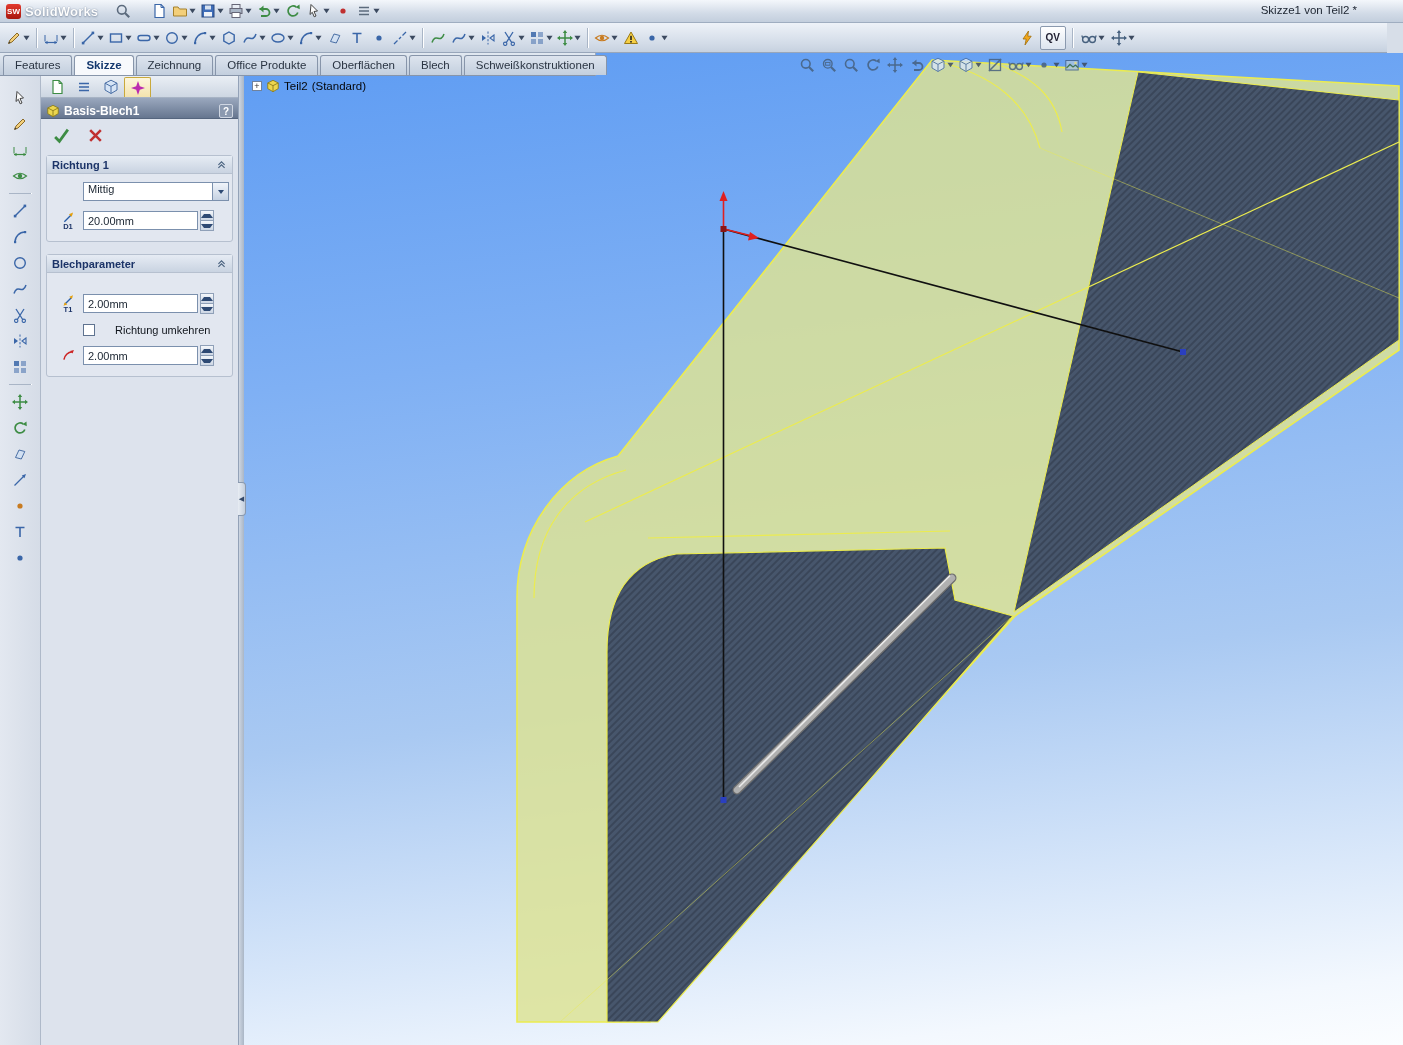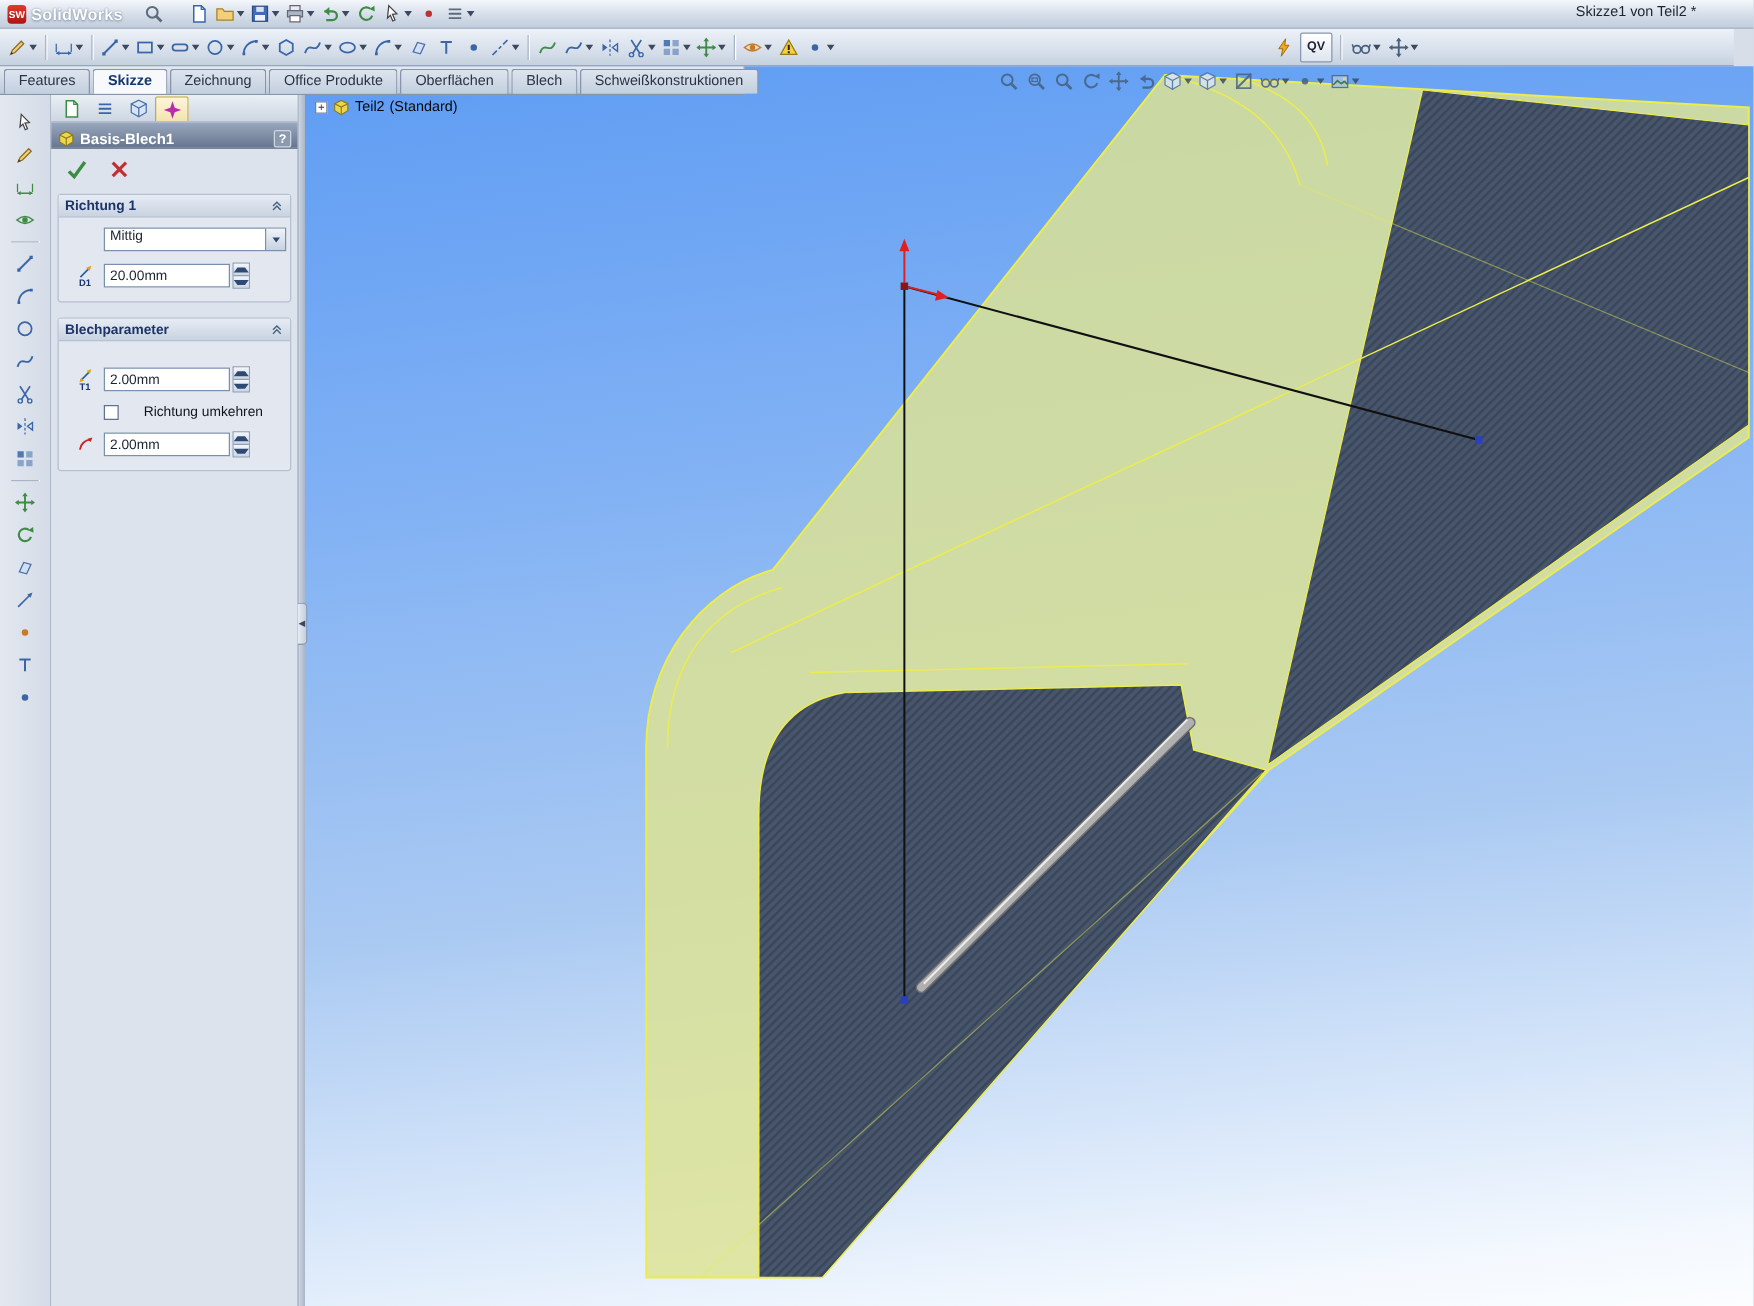--- a/index.html
+++ b/index.html
@@ -51,21 +51,21 @@
 .group-h .chev{margin-left:auto;width:11px;height:11px;color:#48617e}
 .group-b{padding:8px 6px 10px}
 .combo{margin-left:30px;width:146px;height:19px;background:#fff;border:1px solid #7b90ad;display:flex;align-items:flex-start;font-size:11px;padding-left:4px}
 .combo-btn{margin-left:auto;width:16px;align-self:stretch;border-left:1px solid #7b90ad;background:linear-gradient(#f0f4fa,#c6d2e2);display:flex;align-items:center;justify-content:center}
 .tri-dn{width:0;height:0;border-left:3.5px solid transparent;border-right:3.5px solid transparent;border-top:4.5px solid #2e4a74}
 .tri-up{width:0;height:0;border-left:3.5px solid transparent;border-right:3.5px solid transparent;border-bottom:4.5px solid #2e4a74}
 .frow{display:flex;align-items:center;margin-top:9px}
 .fico{width:30px;display:flex;flex-direction:column;align-items:center;line-height:1}
 .fico svg{width:15px;height:15px}
 .fico i{font-style:normal;font-size:7.5px;color:#1c3468;font-weight: bold;margin-top:-2px}
-.field{width:101px;height:19px;background:#fff;border:1px solid #7b90ad;display:flex;align-items:center;padding-left:4px;font-size:11px}
+.field{width:115px;height:19px;background:#fff;border:1px solid #7b90ad;display:flex;align-items:center;padding-left:4px;font-size:11px}
 .spin{width:14px;height:21px;margin-left:2px;display:flex;flex-direction:column;border:1px solid #8fa0b8;background:#dde5ef}
 .spin span{flex:1;display:flex;align-items:center;justify-content:center;background:linear-gradient(#f4f7fb,#ccd6e4)}
 .spin span+span{border-top:1px solid #8fa0b8}
 .chkrow{display:flex;align-items:center;gap:20px;margin:10px 0 0 30px;font-size:11px;color:#10151c}
 .chk{width:12px;height:12px;background:#fff;border:1px solid #5f7390}
 
 .splitter{position:absolute;top:76px;left:239px;width:5px;bottom:0;background:linear-gradient(90deg,#cdd6e2,#aab6c6);z-index:16}
 .split-handle{position:absolute;top:482px;left:238px;width:8px;height:34px;background:linear-gradient(90deg,#e8edf3,#c3cedd);border:1px solid #8a99ae;border-left:none;border-radius:0 4px 4px 0;display:flex;align-items:center;justify-content:center;font-size:7px;color:#34496a;z-index:17}
 
 .viewport{position:absolute;top:53px;left:244px;right:0;bottom:0;background:linear-gradient(173deg,var(--vp-top,#5e9cf3) 0%,#7fb0f4 30%,var(--vp-mid,#a9c9f2) 62%,var(--vp-bottom,#f3f8fe) 94%,#fbfdff 100%);z-index:10}

